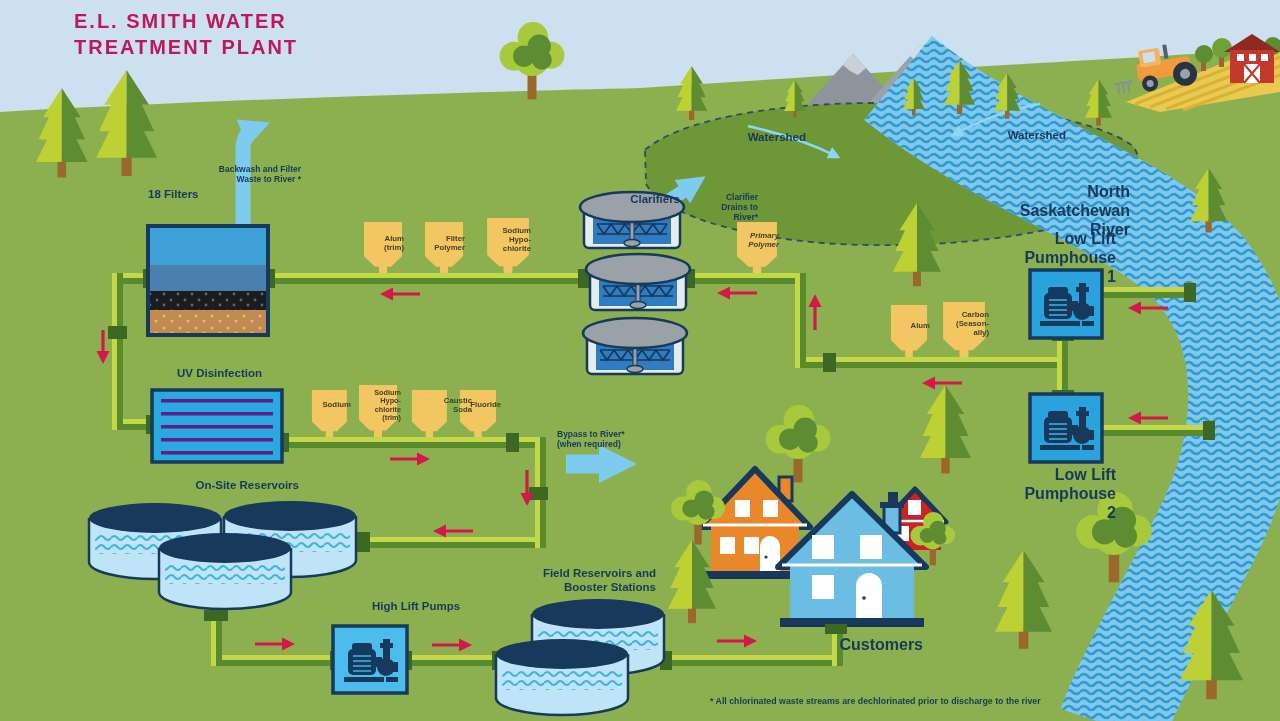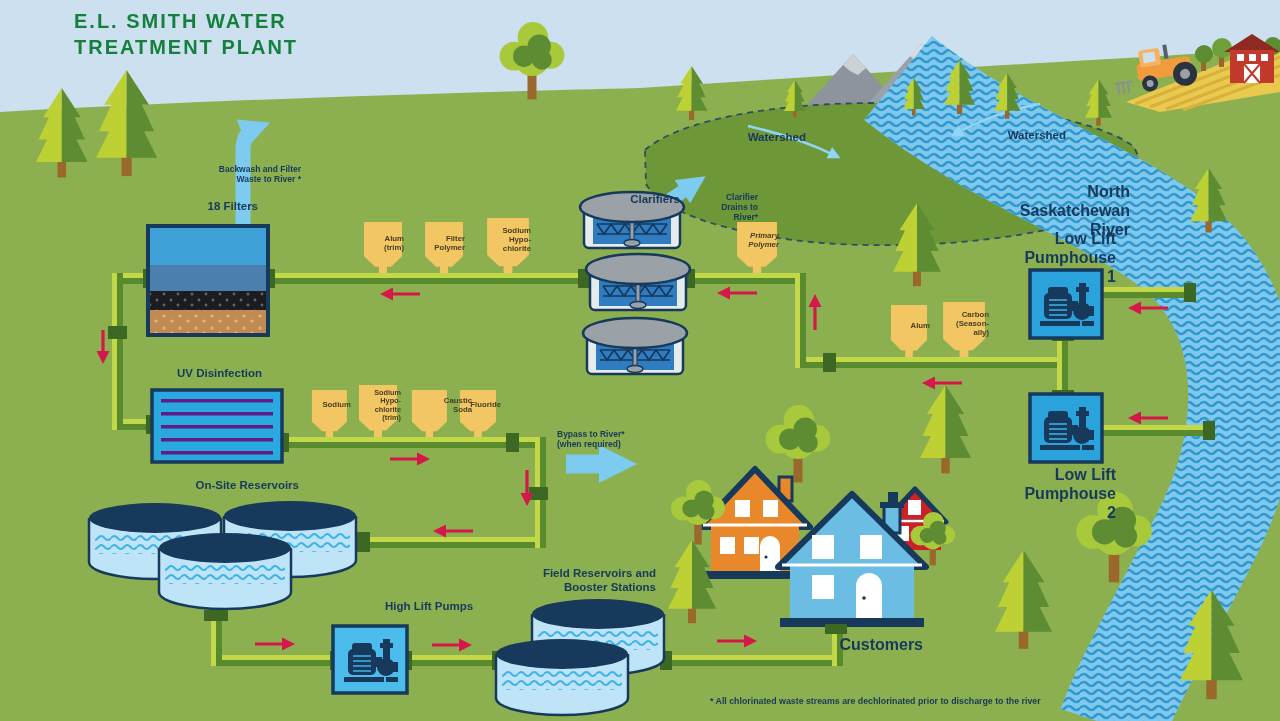--- a/index.html
+++ b/index.html
@@ -1,21 +1,21 @@
 <!DOCTYPE html>
 <html><head>
 <meta charset="utf-8">
 <style>
   html,body{margin:0;padding:0;background:#cde0ef;}
   #stage{position:relative;width:1280px;height:721px;overflow:hidden;
          font-family:"Liberation Sans","DejaVu Sans",sans-serif;}
   #scene{position:absolute;left:0;top:0;}
   .lbl{position:absolute;font-weight:bold;color:#16395c;white-space:pre-line;
        line-height:1.18;text-align:right;}
-  .title{font-size:20px;line-height:1.32;letter-spacing:2px;color:#15803d;
+  .title{font-size:20px;line-height:1.32;letter-spacing:2px;color:#be185d;
          text-align:left;white-space:pre-line;}
   .hop{font-size:7.8px;line-height:1.15;color:#443f25;}
   .tiny{font-size:8.5px;}
   .med{font-size:16px;}
   .big{font-size:11.5px;}
   .left{text-align:left;}
 </style>
 </head>
 <body>
 
@@ -352,39 +352,39 @@
   <use href="#rtree" transform="translate(668,480) scale(0.75)"></use>
   <use href="#pine" transform="translate(668,540) scale(0.8)"></use>
 </g>
 </svg>
 
 <div class="lbl title" style="left:74px;top:8px;width:300px;">E.L. SMITH WATER
 TREATMENT PLANT</div>
 
 <div class="lbl tiny" style="left:156px;top:164px;width:145px;">Backwash and Filter
 Waste to River *</div>
-<div class="lbl big left" style="left:148px;top:200px;width:110px;text-align:right;">18 Filters</div>
+<div class="lbl big left" style="left:148px;top:188px;width:110px;">18 Filters</div>
 <div class="lbl big" style="left:585px;top:193px;width:95px;">Clarifiers</div>
 <div class="lbl tiny" style="left:666px;top:192px;width:92px;">Clarifier
 Drains to
 River*</div>
 <div class="lbl big" style="left:706px;top:131px;width:100px;">Watershed</div>
 <div class="lbl big" style="left:966px;top:129px;width:100px;">Watershed</div>
 <div class="lbl med" style="left:1010px;top:183px;width:120px;">North
 Saskatchewan
 River</div>
 <div class="lbl med" style="left:1016px;top:230px;width:100px;">Low Lift
 Pumphouse 1</div>
 <div class="lbl med" style="left:1016px;top:466px;width:100px;">Low Lift
 Pumphouse 2</div>
 <div class="lbl big left" style="left:177px;top:367px;width:140px;">UV Disinfection</div>
 <div class="lbl big" style="left:139px;top:479px;width:160px;">On-Site Reservoirs</div>
 <div class="lbl tiny left" style="left:557px;top:429px;width:110px;">Bypass to River*
 (when required)</div>
-<div class="lbl big left" style="left:341px;top:600px;width:130px;padding-left:44px;">High Lift Pumps</div>
+<div class="lbl big left" style="left:328px;top:600px;width:130px;padding-left:44px;">High Lift Pumps</div>
 <div class="lbl big" style="left:506px;top:567px;width:150px;">Field Reservoirs and
 Booster Stations</div>
 <div class="lbl med" style="left:838px;top:636px;width:85px;">Customers</div>
 <div class="lbl left" style="left:710px;top:696px;width:565px;font-size:8.8px;">* All chlorinated waste streams are dechlorinated prior to discharge to the river</div>
 
 <div class="lbl hop" style="left:362px;top:235px;width:42px;">Alum
 (trim)</div>
 <div class="lbl hop" style="left:423px;top:235px;width:42px;">Filter
 Polymer</div>
 <div class="lbl hop" style="left:485px;top:227px;width:46px;">Sodium

